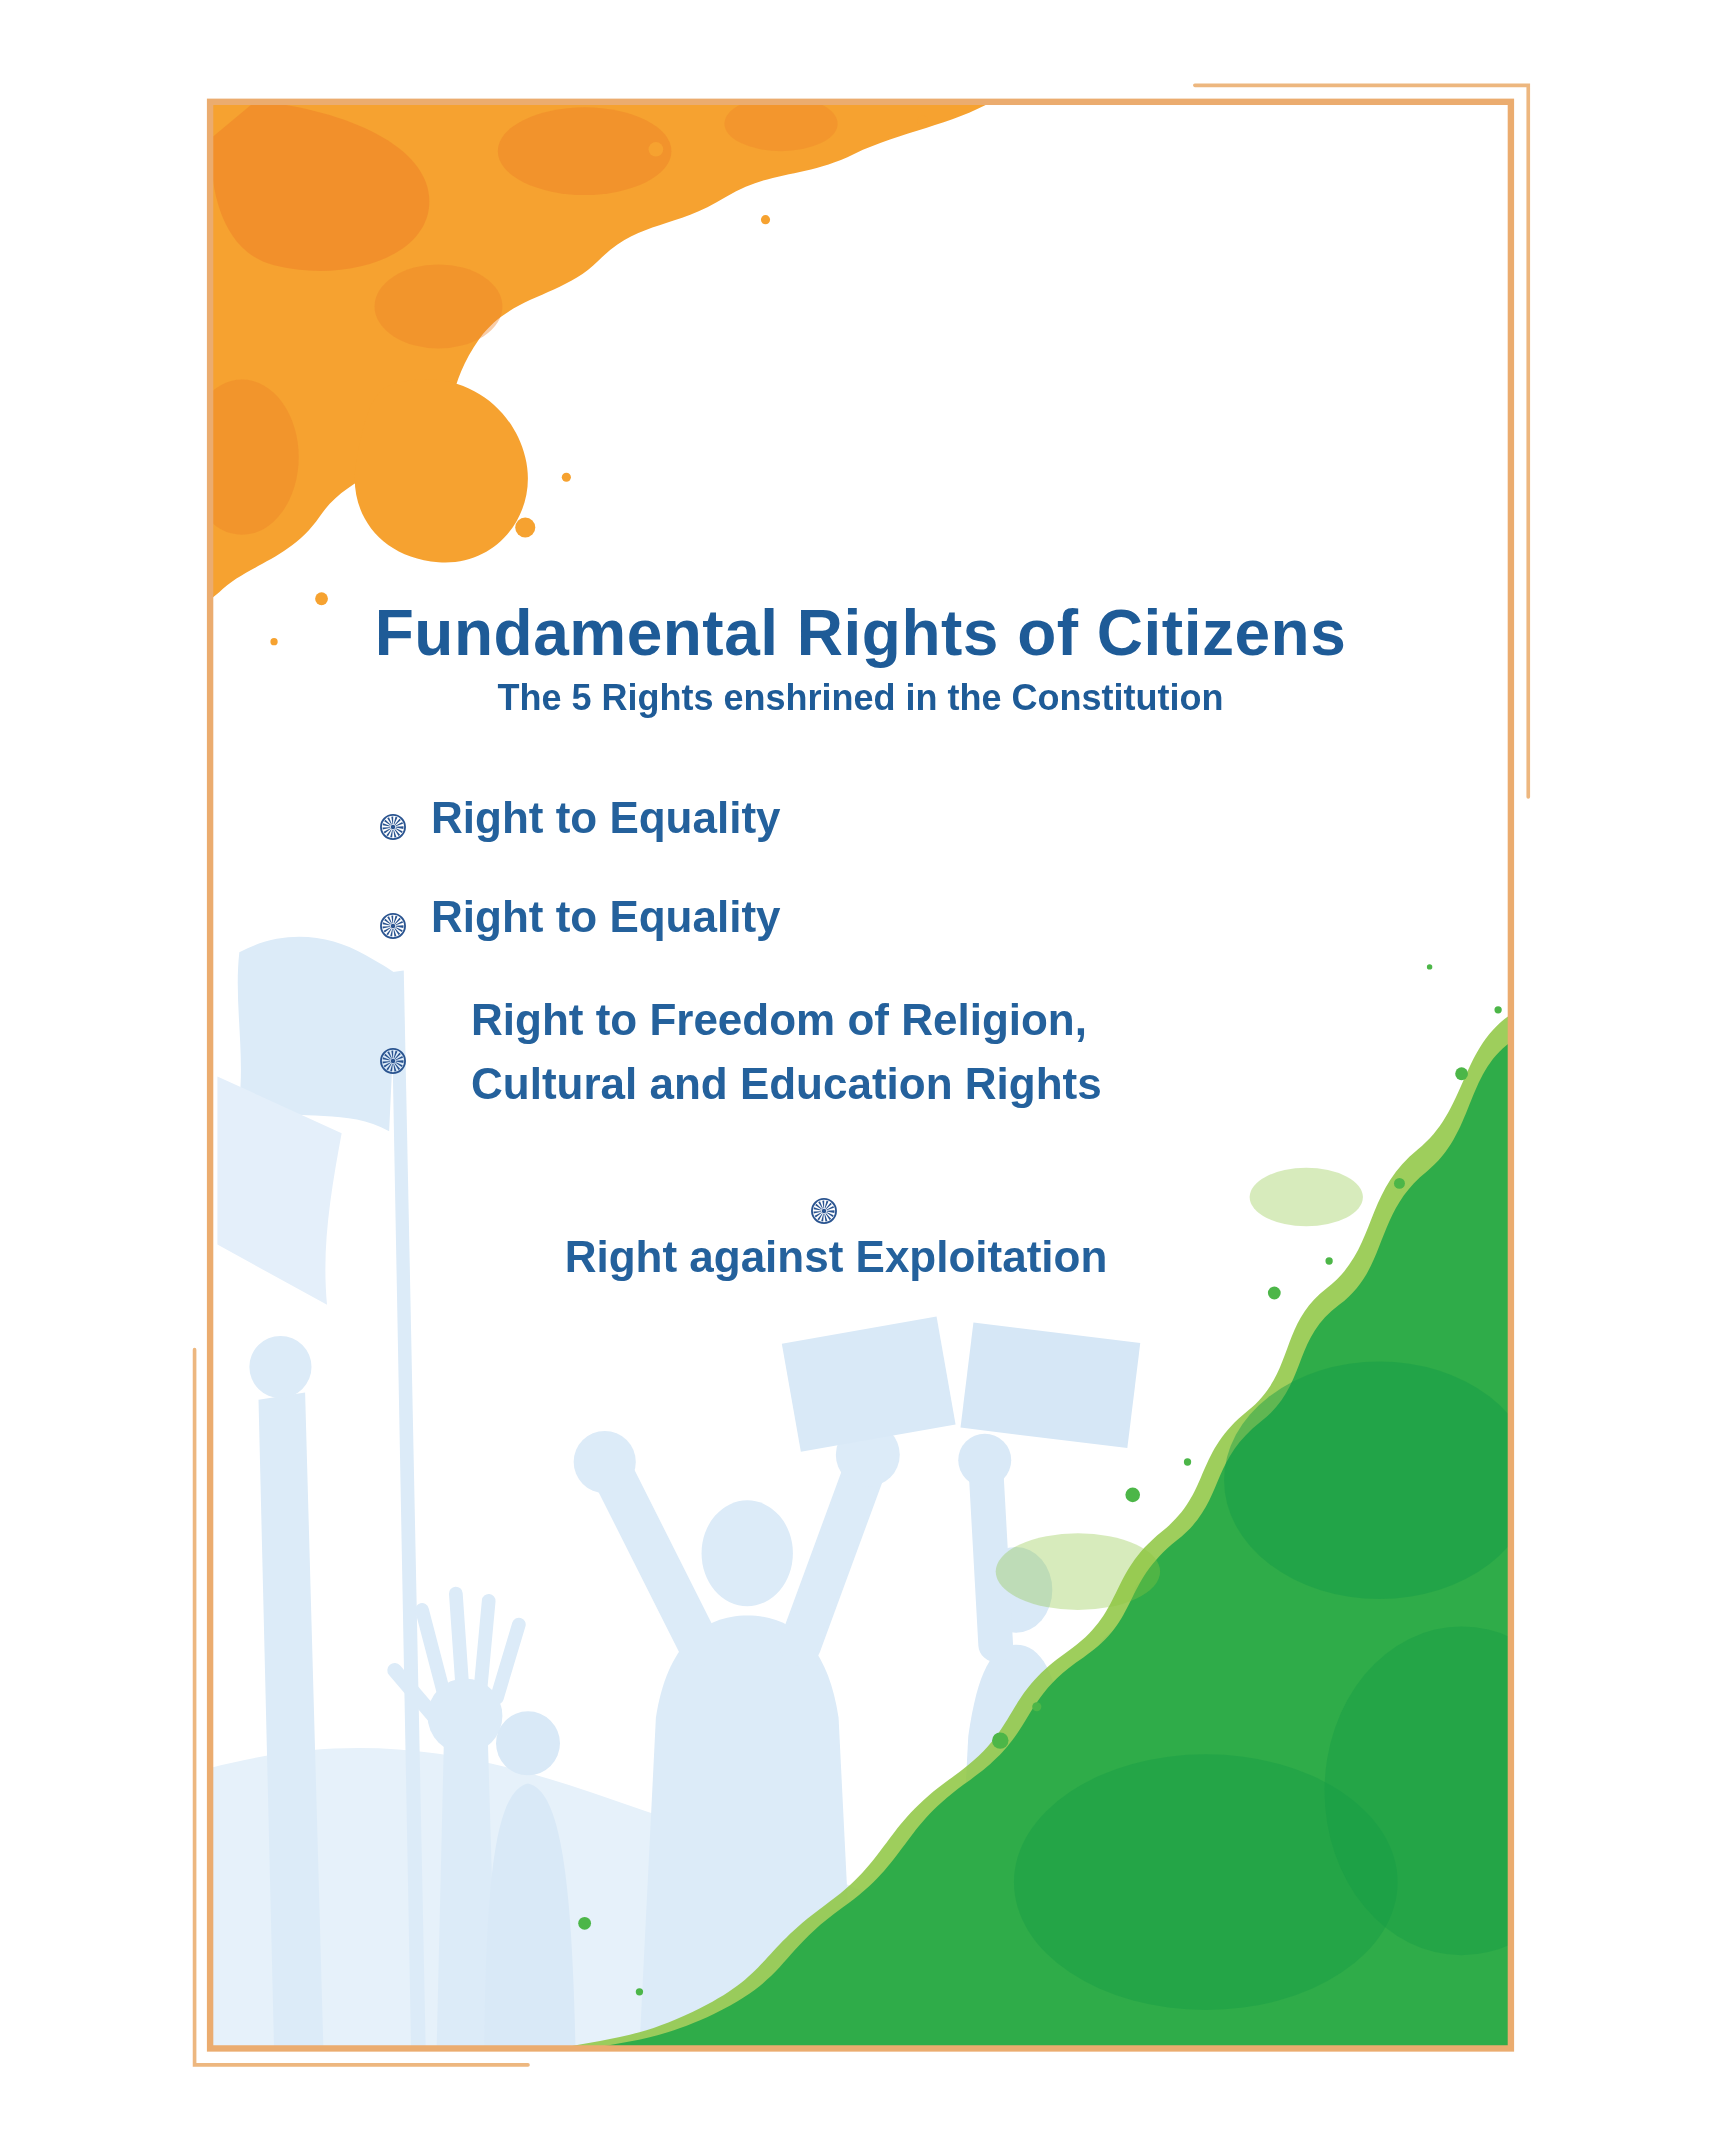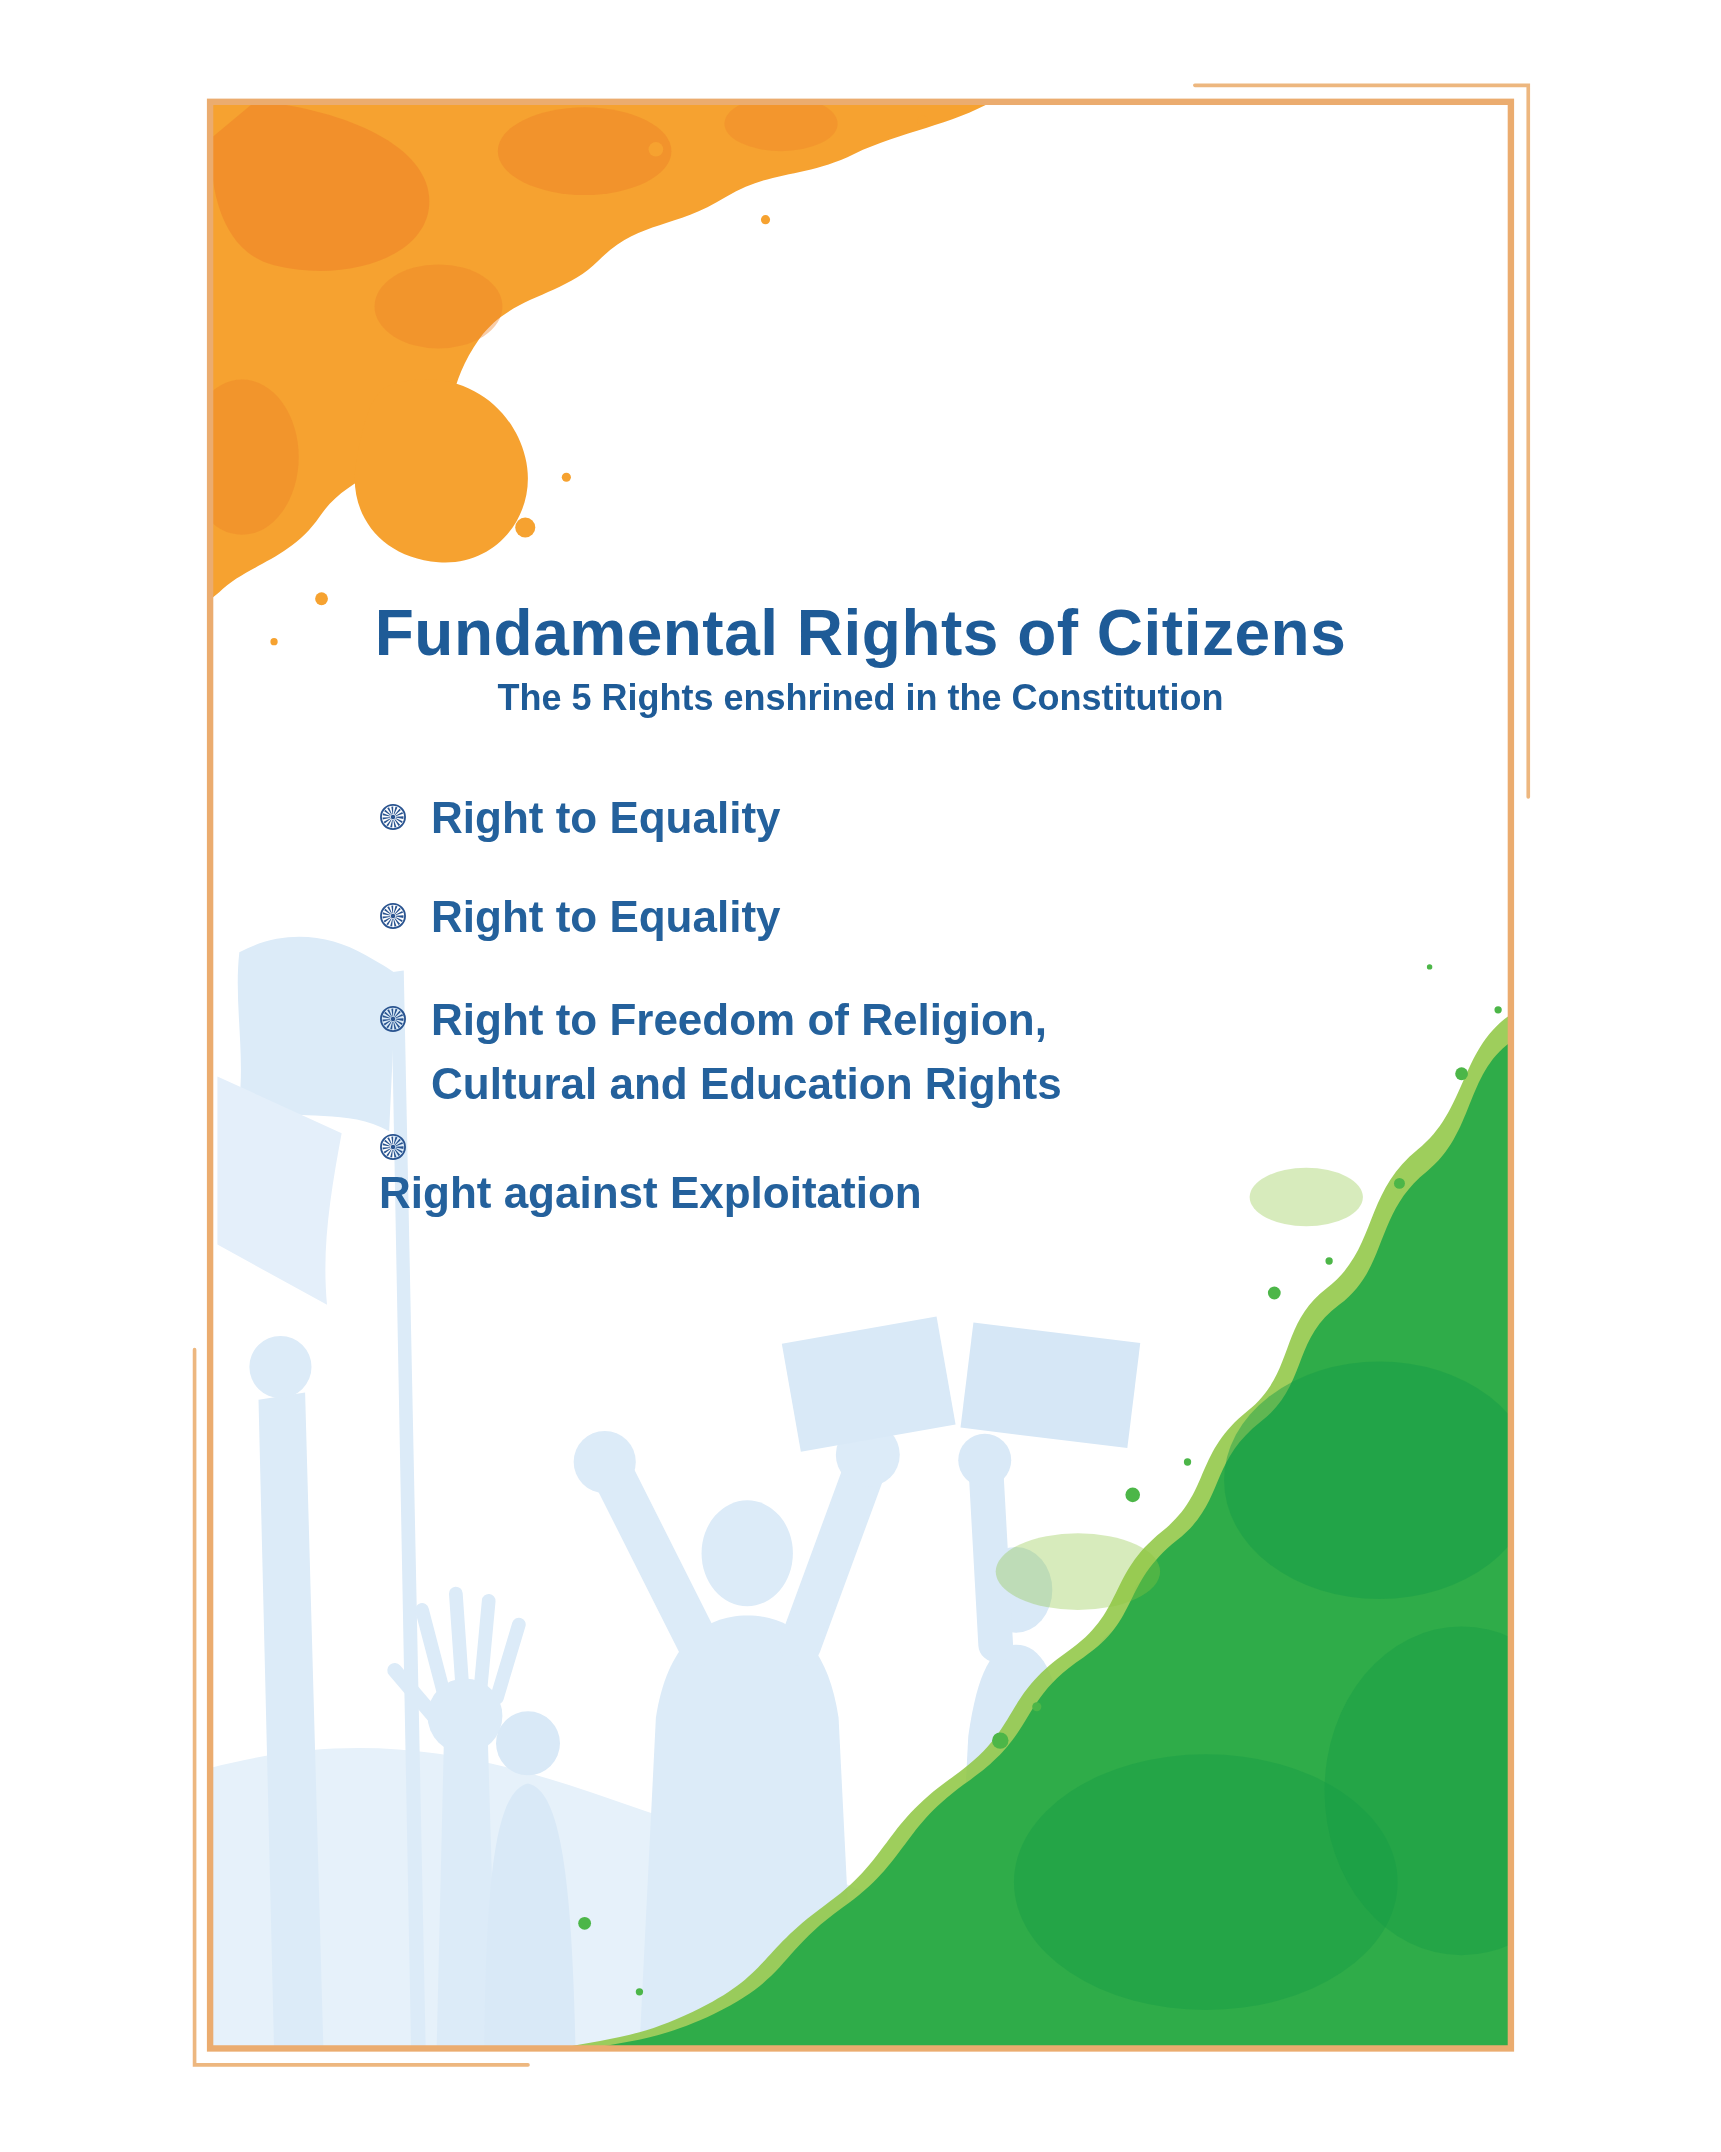--- a/index.html
+++ b/index.html
@@ -5,24 +5,24 @@
   html,body{margin:0;padding:0;background:#ffffff;}
   body{width:1721px;height:2153px;position:relative;overflow:hidden;
        font-family:"Liberation Sans",sans-serif;}
   .poster{position:absolute;inset:0;}
   .art{position:absolute;left:0;top:0;width:1721px;height:2153px;display:block;}
   .content{position:absolute;left:210px;top:0;width:1301px;}
   .header{position:absolute;left:0;top:590px;width:1301px;text-align:center;}
   .title{font-size:64px;font-weight:700;color:#1E5B97;letter-spacing:0.5px;line-height:1.1;margin:8px;}
   .subtitle{font-size:36px;font-weight:600;color:#1E5B97;margin-top:9.1px;line-height:1.15;}
   .rights-list{position:absolute;left:169px;top:786px;list-style:none;margin:0;padding:0;width:914px;}
-  .rights-list li{display:flex;align-items:flex-start;}
+  .rights-list li{display:flex;align-items:center;}
   .rights-list li:nth-child(1){margin-bottom:35px;}
   .rights-list li:nth-child(2){margin-bottom:39px;}
-  .rights-list li:nth-child(3){}
+  .rights-list li:nth-child(3){margin-bottom:64px;gap:40px;}
   .rights-list li:nth-child(4){margin-bottom:27.4px;flex-direction:column;}
   .chakra{width:28px;height:28px;flex:0 0 28px;margin-top:17.4px;margin-right:24px;}
   .right-label{font-size:44px;font-weight:600;color:#24619C;line-height:64px;
                white-space:pre-line;max-width:786px;}
 </style>
 </head>
 <body>
 
 <div class="poster">
 

